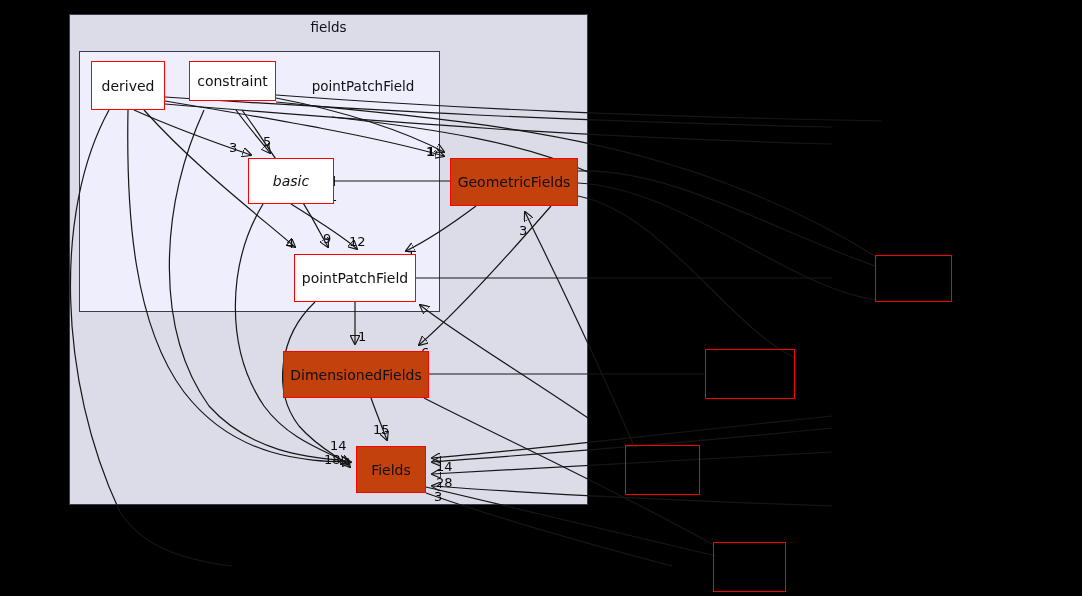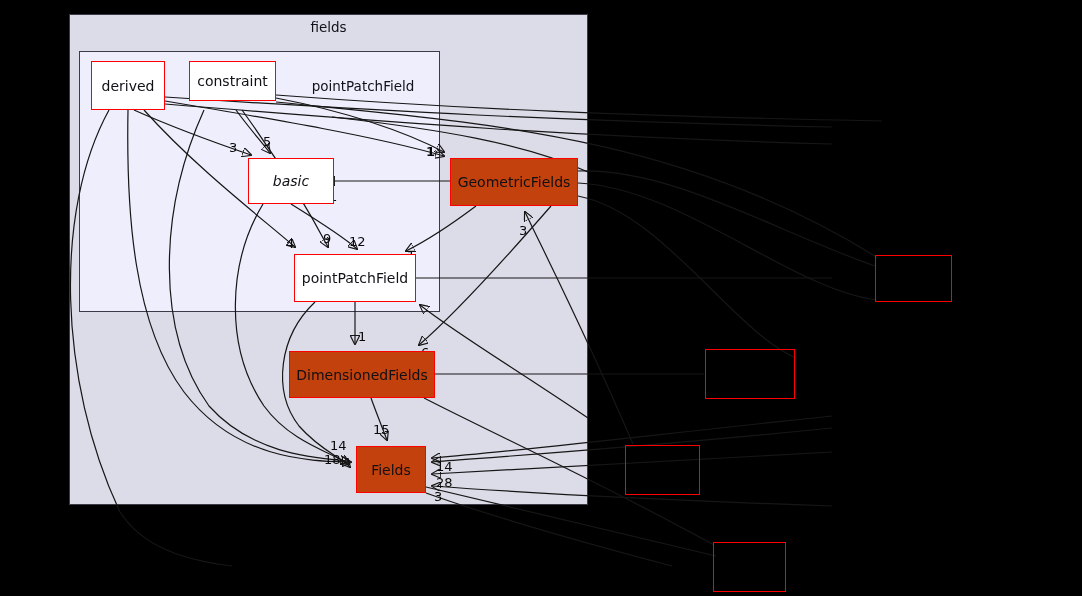--- a/index.html
+++ b/index.html
@@ -20,21 +20,21 @@
         display:flex;align-items:center;justify-content:center;
         font-size:14px;color:#101016;z-index:5;cursor:pointer;}
   .node.white{background:#ffffff;}
   .node.lav{background:#c2410c;}
   .node.ext{background:transparent;}
   .n-derived{left:59px;top:61px;width:74px;height:49px;}
   .n-constraint{left:157px;top:61px;width:87px;height:40px;}
   .n-basic{left:216px;top:158px;width:86px;height:46px;font-style:italic;}
   .n-pointPatchField{left:262px;top:254px;width:122px;height:48px;}
   .n-GeometricFields{left:418px;top:158px;width:128px;height:48px;}
-  .n-DimensionedFields{left:257px;top:351px;width:146px;height:47px;}
+  .n-DimensionedFields{left:251px;top:351px;width:146px;height:47px;}
   .n-Fields{left:324px;top:446px;width:70px;height:47px;}
   .n-ext1{left:843px;top:255px;width:77px;height:47px;}
   .n-ext2{left:673px;top:349px;width:90px;height:50px;}
   .n-ext3{left:593px;top:445px;width:75px;height:50px;}
   .n-ext4{left:681px;top:542px;width:73px;height:50px;}
 </style>
 </head>
 <body>
 
 <div class="stage">

